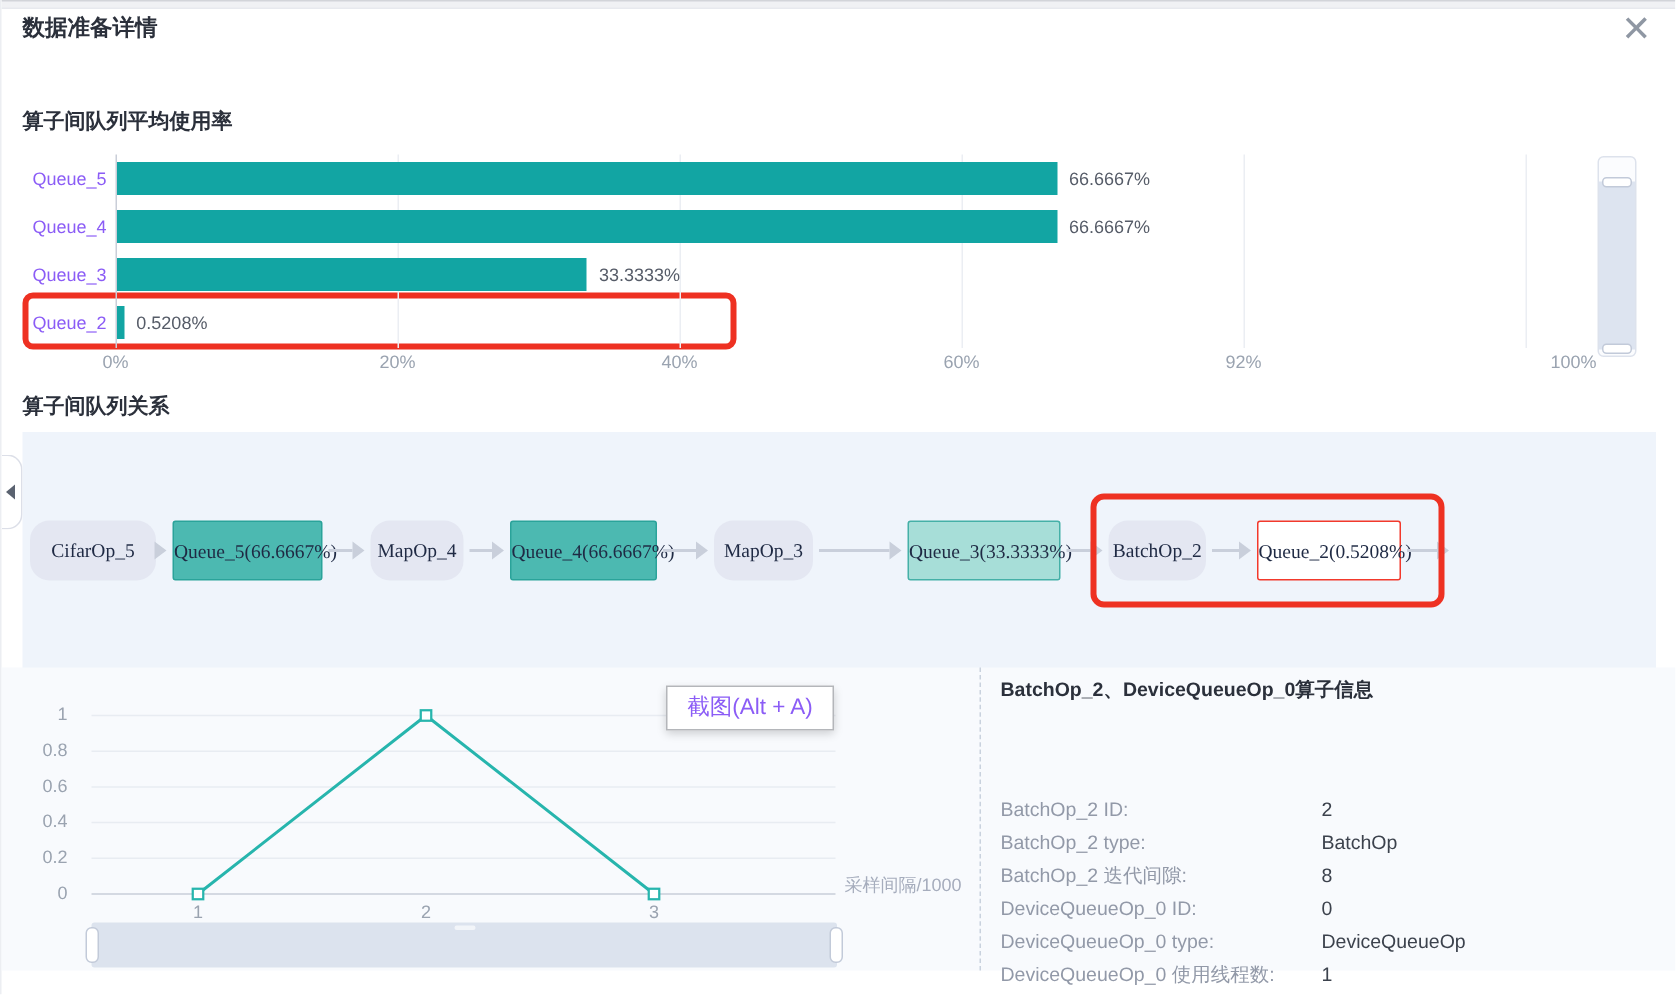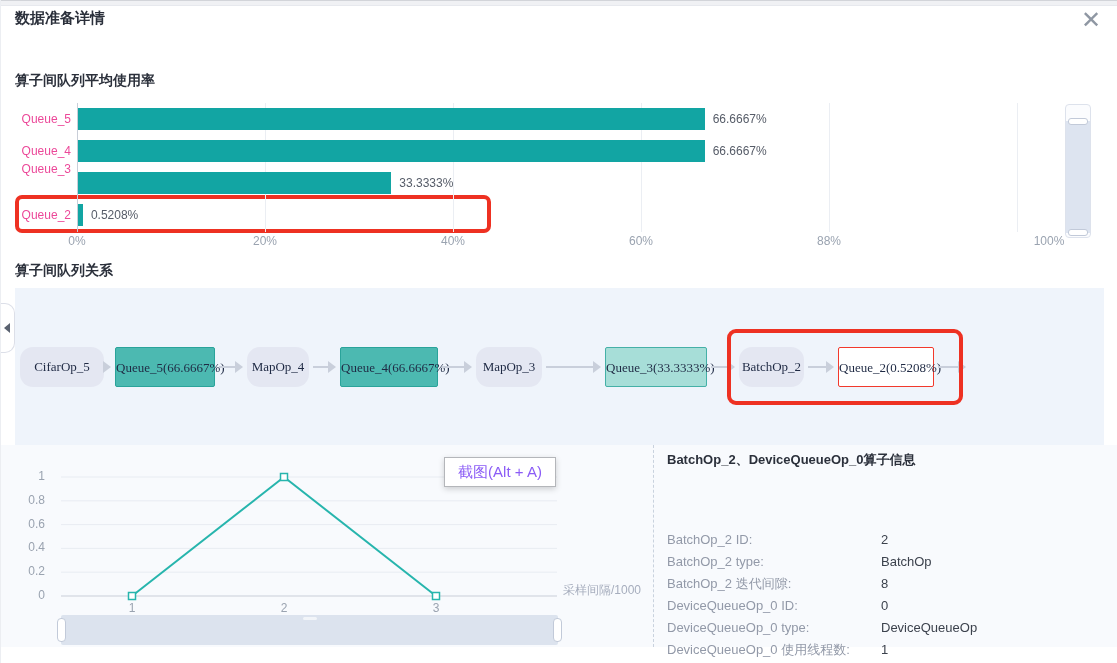--- a/index.html
+++ b/index.html
@@ -10,21 +10,21 @@
   .close{position:absolute;top:8px;right:16px;font-size:24px;line-height:24px;color:#8f97a3;cursor:pointer;}
   .dlg-title{position:absolute;left:14px;top:9px;font-size:15px;font-weight:bold;color:#2b303b;}
   .tabbar{position:absolute;left:14px;top:34px;right:0;height:24px;border-bottom:1px solid #e5e7ed;}
   .tab{display:inline-block;margin-right:32px;font-size:14px;color:#4a4f5a;padding-bottom:6px;cursor:pointer;}
   .tab.active{color:#00a5a7;border-bottom:2px solid #00a5a7;font-weight:bold;}
   .sec-title{position:absolute;left:14px;font-size:14px;font-weight:bold;color:#2b303b;}
   
   .barchart{position:absolute;left:0;top:100px;width:1117px;height:152px;}
   .bc-grid{position:absolute;top:3px;bottom:20px;width:1px;background:#ebeef3;}
   .bc-axis{position:absolute;top:3px;bottom:20px;width:1px;background:#c9ced8;}
-  .bc-cat{position:absolute;width:62px;text-align:right;font-size:12px;color:#ec4899;height:22px;line-height:22px;}
+  .bc-cat{position:absolute;width:62px;text-align:right;font-size:12px;color:#8b5cf6;height:22px;line-height:22px;}
   .bc-bar{position:absolute;height:22px;background:#12a5a3;}
   .bc-val{position:absolute;height:22px;line-height:22px;font-size:12px;color:#565c68;}
   .bc-xt{position:absolute;top:134px;width:60px;margin-left:-30px;text-align:center;font-size:12px;color:#9aa3b0;}
   .vzoom{position:absolute;left:1064px;top:4px;width:26px;height:134px;border:1px solid #dde2ec;background:#fbfcfe;border-radius:4px;box-sizing:border-box;}
   .vzoom-win{position:absolute;left:0;right:0;top:16px;bottom:4px;background:#dde4f0;}
   .vzoom-h{position:absolute;left:2px;width:20px;height:7px;background:#fff;border:1px solid #c2cad9;border-radius:3px;box-sizing:border-box;}
   .redbox{position:absolute;border:4px solid #ee3122;border-radius:7px;box-sizing:border-box;}
   
   .graph{position:absolute;left:14px;top:288px;width:1089px;height:174px;background:#eff4fb;}
   .node{position:absolute;top:59px;height:40px;line-height:40px;text-align:center;
@@ -78,30 +78,30 @@
     <div class="redbox" style="left:14px;top:95px;width:476px;height:38px;"></div>
   <div class="bc-axis" style="left: 76px;"></div>
       <div class="bc-xt" style="left: 76px;">0%</div>
       <div class="bc-grid" style="left: 264px;"></div>
       <div class="bc-xt" style="left: 264px;">20%</div>
       <div class="bc-grid" style="left: 452px;"></div>
       <div class="bc-xt" style="left: 452px;">40%</div>
       <div class="bc-grid" style="left: 640px;"></div>
       <div class="bc-xt" style="left: 640px;">60%</div>
       <div class="bc-grid" style="left: 828px;"></div>
-      <div class="bc-xt" style="left: 828px;">88%</div>
+      <div class="bc-xt" style="left: 828px;">92%</div>
       <div class="bc-grid" style="left: 1016px;"></div>
       <div class="bc-xt" style="left: 1048px;">100%</div>
       <div class="bc-cat" style="left: 8px; top: 8px;">Queue_5</div>
       <div class="bc-bar" style="left: 77px; top: 8px; width: 626.667px; background: rgb(18, 165, 163);"></div>
       <div class="bc-val" style="left: 711.667px; top: 8px;">66.6667%</div>
       <div class="bc-cat" style="left: 8px; top: 40px;">Queue_4</div>
       <div class="bc-bar" style="left: 77px; top: 40px; width: 626.667px; background: rgb(18, 165, 163);"></div>
       <div class="bc-val" style="left: 711.667px; top: 40px;">66.6667%</div>
-      <div class="bc-cat" style="left: 8px; top: 58px;">Queue_3</div>
+      <div class="bc-cat" style="left: 8px; top: 72px;">Queue_3</div>
       <div class="bc-bar" style="left: 77px; top: 72px; width: 313.333px; background: rgb(18, 165, 163);"></div>
       <div class="bc-val" style="left: 398.333px; top: 72px;">33.3333%</div>
       <div class="bc-cat" style="left: 8px; top: 104px;">Queue_2</div>
       <div class="bc-bar" style="left: 77px; top: 104px; width: 4.89552px; background: rgb(18, 165, 163);"></div>
       <div class="bc-val" style="left: 89.8955px; top: 104px;">0.5208%</div>
     </div>
 
   <div class="sec-title" style="top:262px;">算子间队列关系</div>
 
   <div class="graph" id="graph">

